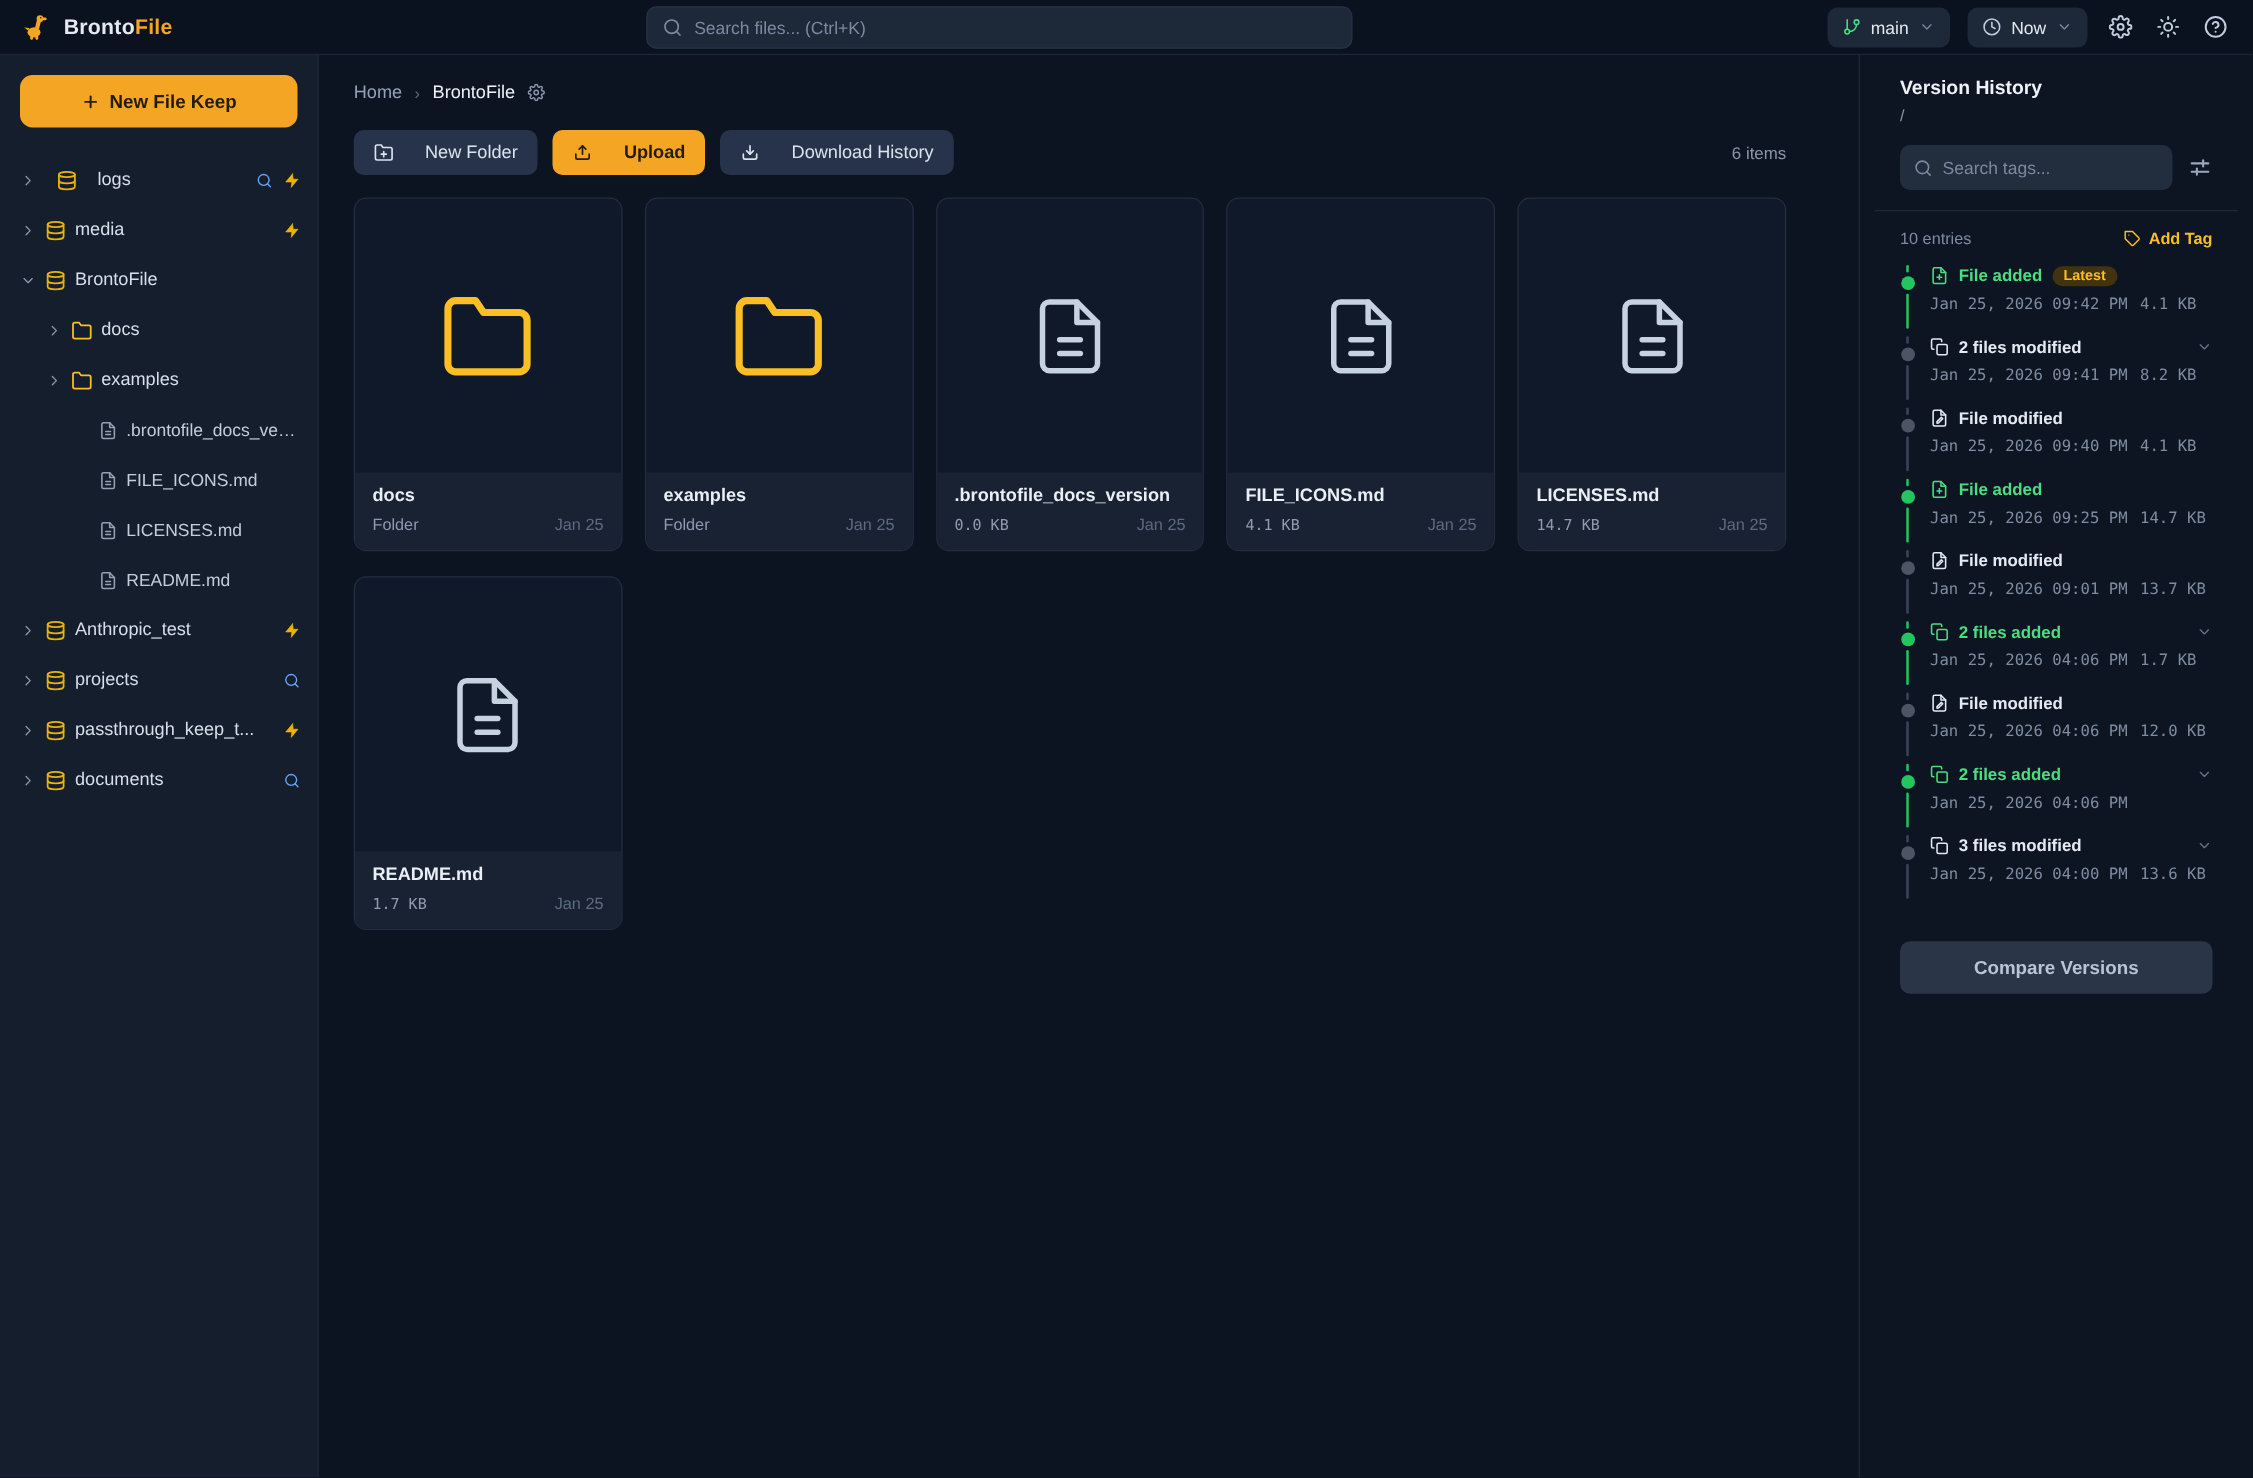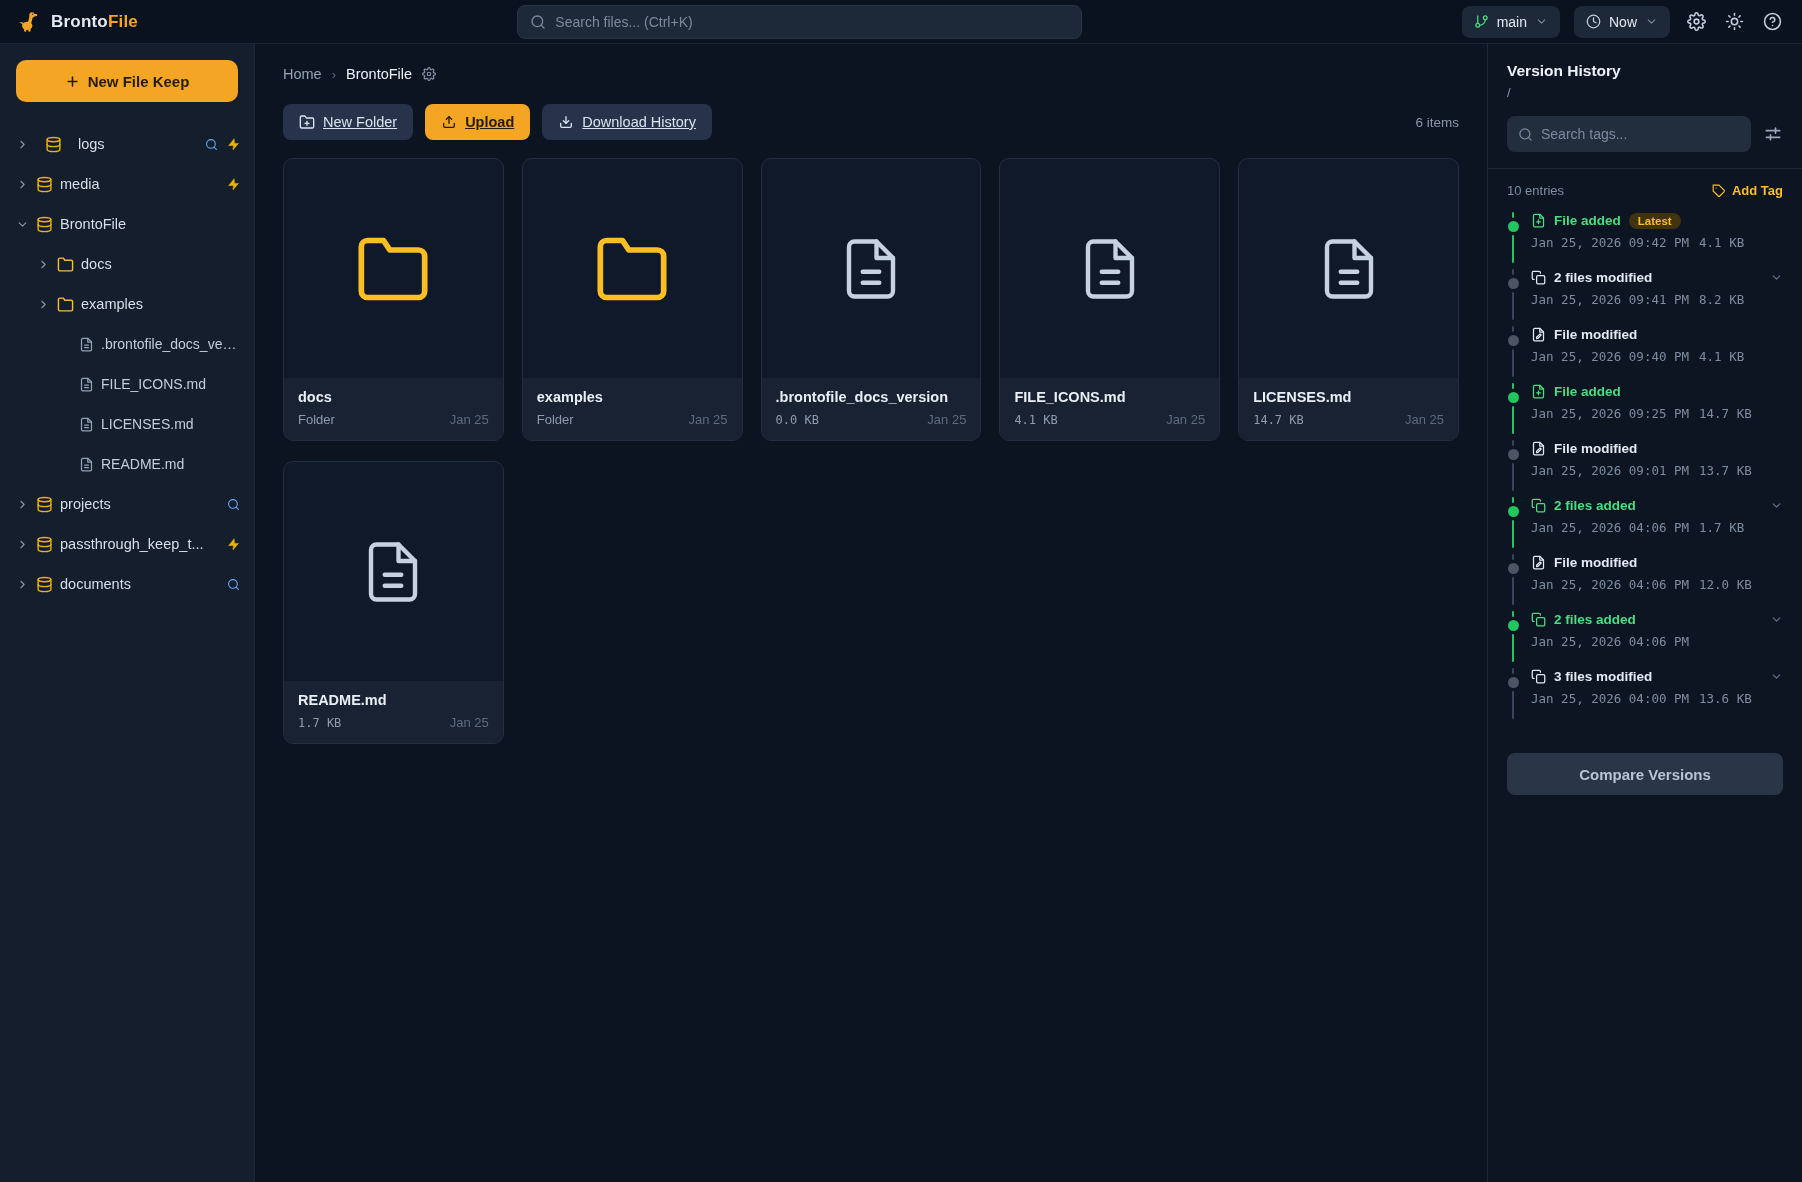--- a/index.html
+++ b/index.html
@@ -75,21 +75,21 @@
   .main { flex:1; min-width:0; display:flex; flex-direction:column; padding:0 28px; }
   .breadcrumb { display:flex; align-items:center; gap:10px; margin-top:22px; font-size:14.5px; }
   .breadcrumb .home { color:#94a3b8; cursor:pointer; }
   .breadcrumb .sep { color:#5d6b80; font-size:13px; }
   .breadcrumb .cur { color:#eef2f7; }
   .breadcrumb .bc-gear { color:#8a97aa; cursor:pointer; }
   .toolbar { display:flex; align-items:center; gap:12px; margin-top:22px; }
   .tb-btn {
     height:36px; border:none; border-radius:8px; background:#27334a; color:#dbe3ee;
     font-family:"Liberation Sans", sans-serif; font-size:14.5px; font-weight:500;
-    display:flex; align-items:center; gap:8px; padding:0 16px; cursor:pointer;text-decoration:underline;
+    display:flex; align-items:center; gap:25px; padding:0 16px; cursor:pointer;
   }
   .tb-btn.accent { background:#f5a524; color:#241c07; font-weight:700; }
   .items-count { margin-left:auto; color:#8a97aa; font-size:13.5px; }
 
   .grid {
     margin-top:18px; display:grid; grid-template-columns:repeat(5, 1fr);
     gap:20px 18px; align-content:start;
   }
   .card {
     background:#10192a; border:1px solid #232e41; border-radius:10px;
@@ -101,21 +101,21 @@
   .card footer { background:#182232; padding:11px 14px 13px 14px; }
   .card .fname { font-size:14.5px; font-weight:700; color:#eaeef5; white-space:nowrap; overflow:hidden; text-overflow:ellipsis; }
   .card .meta { display:flex; justify-content:space-between; margin-top:7px; align-items:baseline; }
   .card .meta .left { color:#8e9bb0; font-size:13px; }
   .card .meta .left.mono { font-family:"DejaVu Sans Mono", monospace; font-size:12px; }
   .card .meta .date { color:#5d6b80; font-size:13px; }
 
   
   .vpanel {
     width:315px; flex:0 0 315px; background:#0d1523; border-left:1px solid #1e2838;
-    padding:18px 19px; display:flex; flex-direction:column; overflow:hidden;
+    padding:18px 32px; display:flex; flex-direction:column; overflow:hidden;margin-left:30px;
   }
   .vp-title { font-size:15.5px; font-weight:700; color:#eef2f7; }
   .vp-path { font-size:13px; color:#8a97aa; margin-top:5px; }
   .vp-search-row { display:flex; align-items:center; gap:12px; margin-top:16px; }
   .vp-search {
     flex:1; height:36px; background:#222d3e; border-radius:8px;
     display:flex; align-items:center; gap:8px; padding:0 11px; color:#7c8aa0;
   }
   .vp-search input {
     background:transparent; border:none; outline:none; color:#cfd8e6;
@@ -404,20 +404,42 @@
               <polyline points="9 6 15 12 9 18"></polyline>
             </svg>
           </span>
           <span class="t-ic db">
             <svg class="ic" width="17" height="17" viewBox="0 0 24 24">
               <ellipse cx="12" cy="5" rx="9" ry="3"></ellipse>
               <path d="M21 5v14c0 1.66-4 3-9 3s-9-1.34-9-3V5"></path>
               <path d="M3 12c0 1.66 4 3 9 3s9-1.34 9-3"></path>
             </svg>
           </span>
+          <span class="lbl">Anthropic_test</span>
+          <span class="trail">
+            <span class="zap">
+              <svg class="ic" width="13" height="13" viewBox="0 0 24 24">
+                <polygon points="13 2 3 14 12 14 11 22 21 10 14 10 13 2" fill="currentColor" stroke="currentColor" stroke-width="1"></polygon>
+              </svg>
+            </span>
+          </span>
+        </div>
+        <div class="tree-row" style="padding-left: 16px;">
+          <span class="chev">
+            <svg class="ic" width="13" height="13" viewBox="0 0 24 24">
+              <polyline points="9 6 15 12 9 18"></polyline>
+            </svg>
+          </span>
+          <span class="t-ic db">
+            <svg class="ic" width="17" height="17" viewBox="0 0 24 24">
+              <ellipse cx="12" cy="5" rx="9" ry="3"></ellipse>
+              <path d="M21 5v14c0 1.66-4 3-9 3s-9-1.34-9-3V5"></path>
+              <path d="M3 12c0 1.66 4 3 9 3s9-1.34 9-3"></path>
+            </svg>
+          </span>
           <span class="lbl">projects</span>
           <span class="trail">
             <span class="srch">
               <svg class="ic" width="13" height="13" viewBox="0 0 24 24">
                 <circle cx="11" cy="11" r="8"></circle>
                 <line x1="21" y1="21" x2="16.65" y2="16.65"></line>
               </svg>
             </span>
           </span>
         </div>

